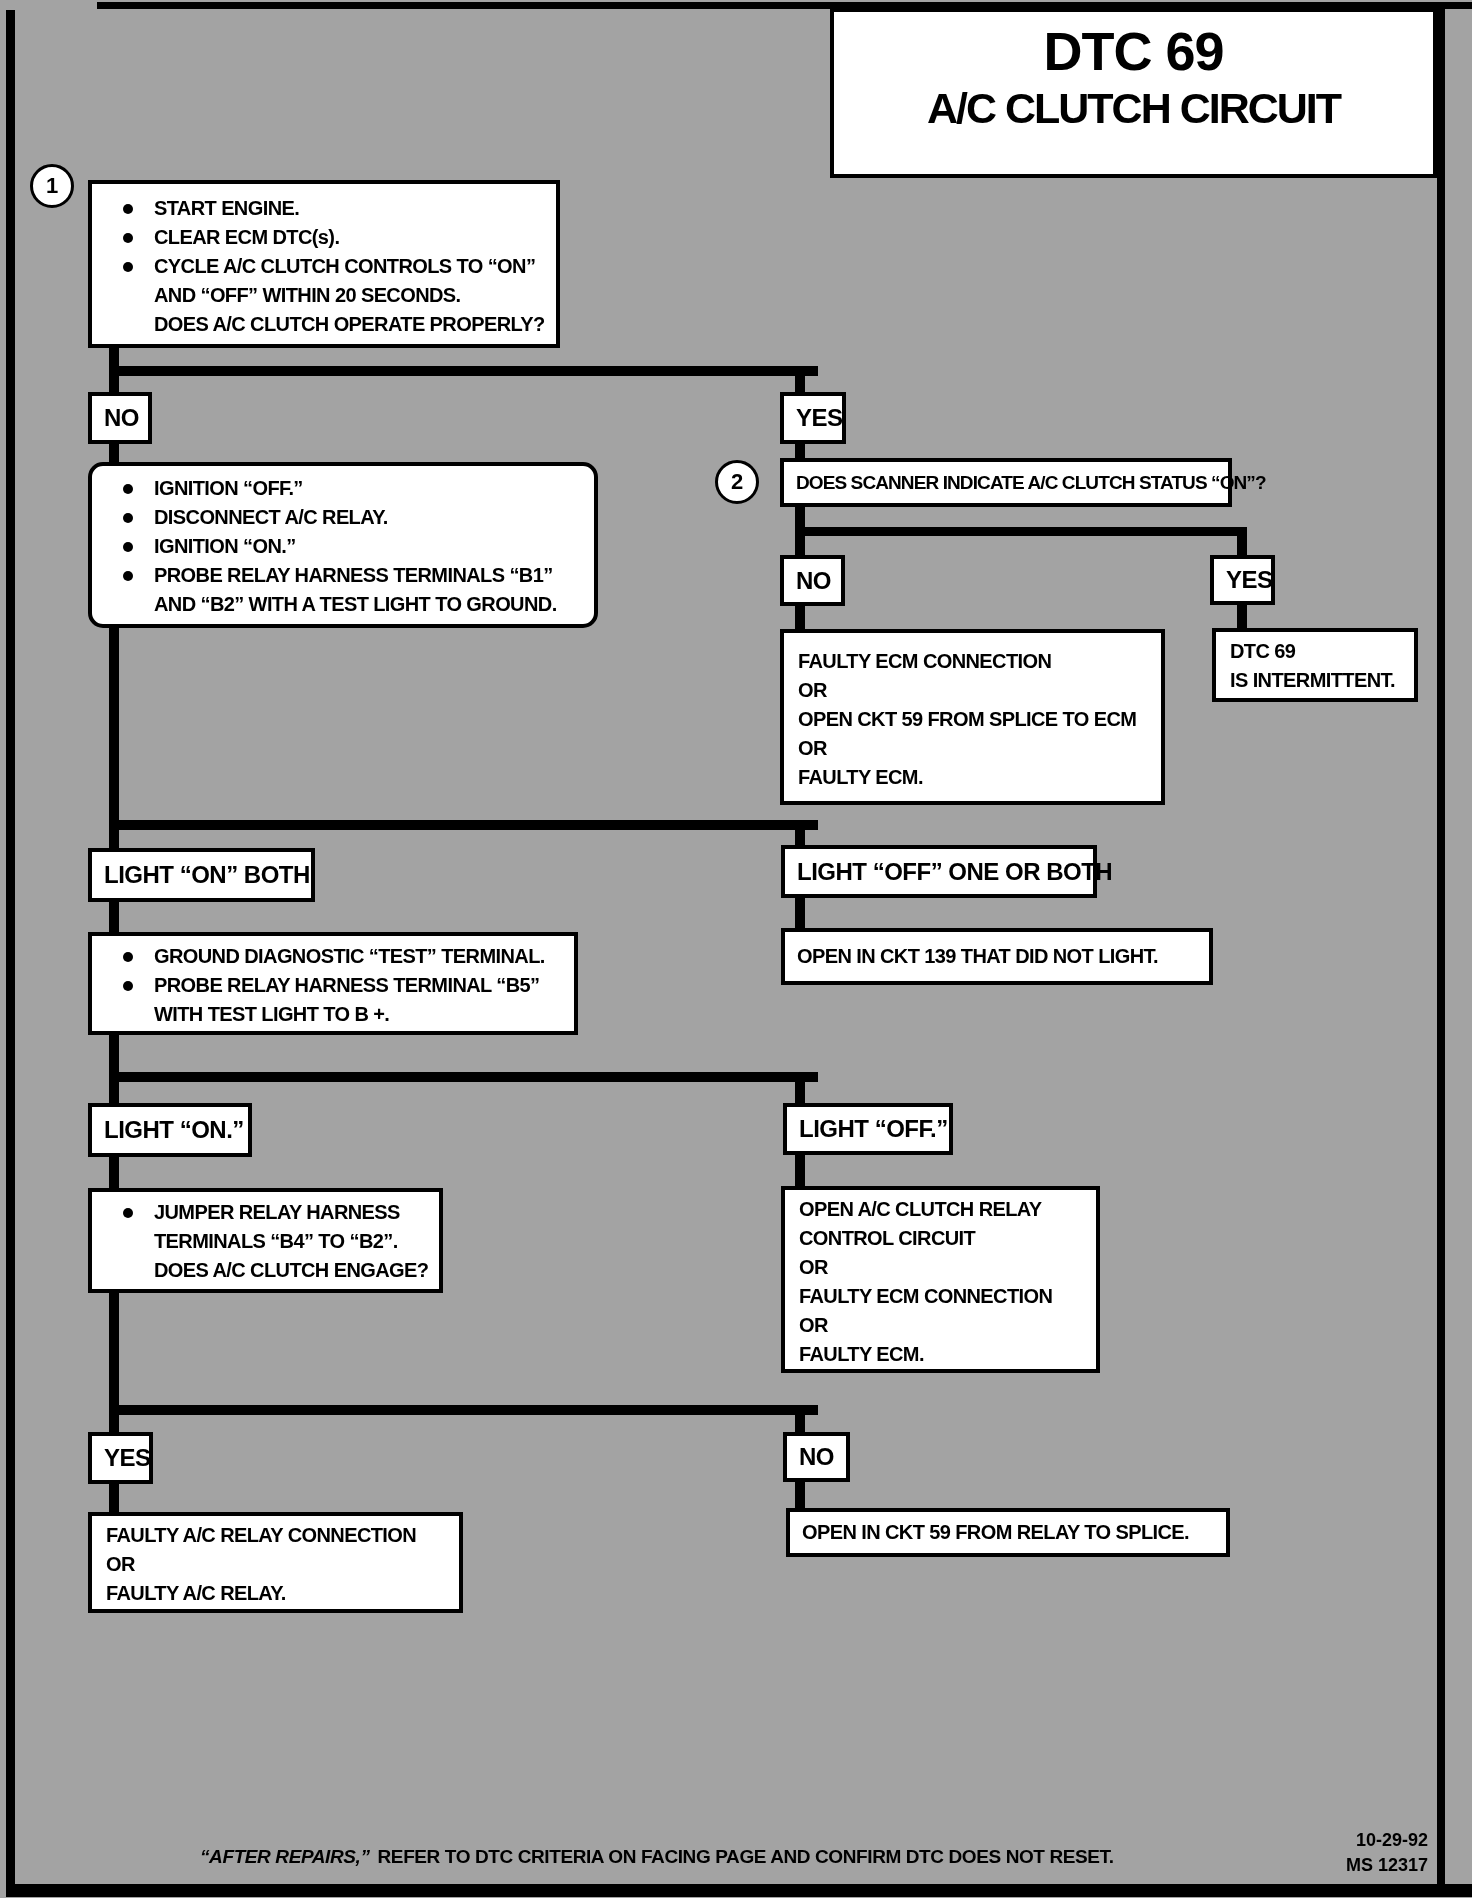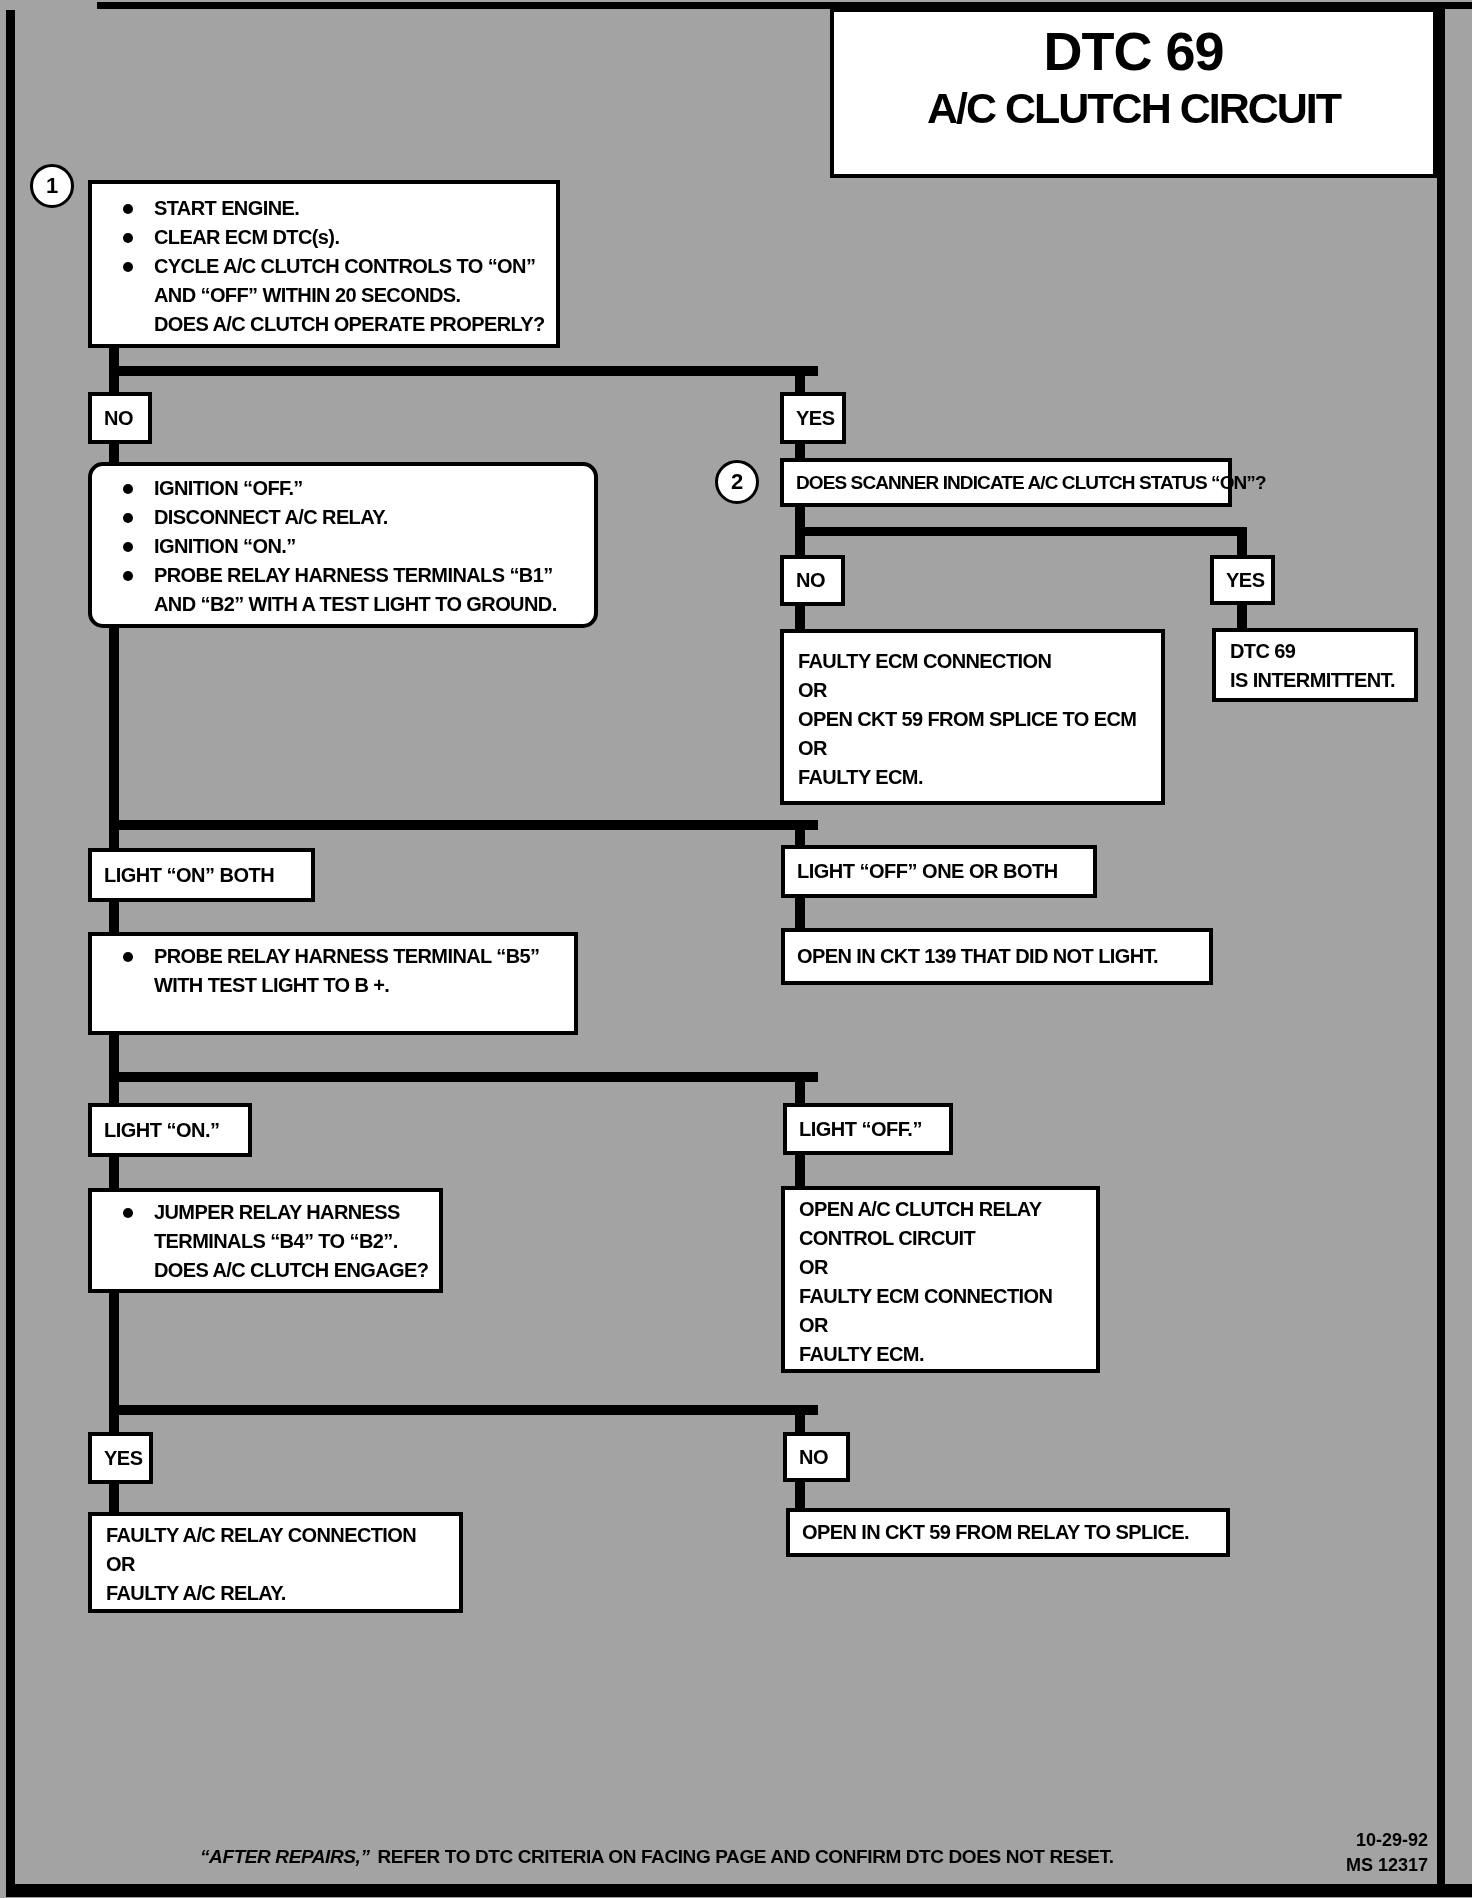--- a/index.html
+++ b/index.html
@@ -8,21 +8,21 @@
     font-family:"Liberation Sans", sans-serif; color:#000; overflow:hidden;
   }
   .bar { position:absolute; background:#000; }
   .fbox { position:absolute; border:4px solid #000; background:#fff; box-sizing:border-box; }
   .pad { padding:8px 10px 4px 14px; }
   .pt10 { padding-top:10px; }
   .line { font-size:20px; font-weight:bold; letter-spacing:-0.6px; line-height:29px; white-space:nowrap; }
   .brow { position:relative; padding-left:48px; }
   .cont { padding-left:48px; }
   .dot { position:absolute; left:17px; top:10px; width:10px; height:10px; border-radius:50%; background:#000; }
-  .lblbox { display:flex; align-items:center; padding:0 12px; font-size:20px; font-weight:bold; letter-spacing:-0.5px; white-space:nowrap; }
+  .lblbox { display:flex; align-items:center; padding:0 12px; font-size:24px; font-weight:bold; letter-spacing:-0.5px; white-space:nowrap; }
   .cbox { display:flex; align-items:center; padding:8px 12px; font-size:20px; font-weight:bold; letter-spacing:-0.6px; white-space:nowrap; }
   .fs19 { font-size:19px; letter-spacing:-0.9px; }
   .vl { position:absolute; width:10px; background:#000; }
   .hl { position:absolute; height:10px; background:#000; }
   .badge {
     position:absolute; width:44px; height:44px; border:3px solid #000; border-radius:50%;
     display:flex; align-items:center; justify-content:center;
     font-size:22px; font-weight:bold; background:#fff; box-sizing:border-box;
   }
   .titlebox {
@@ -129,20 +129,21 @@
     </div>
   </div>
 
   <div class="fbox lblbox" style="left:88px;top:848px;width:227px;height:54px;">LIGHT “ON” BOTH</div>
   <div class="fbox lblbox" style="left:781px;top:845px;width:316px;height:53px;">LIGHT “OFF” ONE OR BOTH</div>
 
   <div class="fbox cbox" style="left:781px;top:928px;width:432px;height:57px;">OPEN IN CKT 139 THAT DID NOT LIGHT.</div>
 
   <div class="fbox" style="left:88px;top:932px;width:490px;height:103px;">
     <div class="pad" style="padding-top:6px;">
+      <div class="line brow"><span class="dot"></span><span>GROUND DIAGNOSTIC “TEST” TERMINAL.</span></div>
       <div class="line brow"><span class="dot"></span><span>PROBE RELAY HARNESS TERMINAL “B5”</span></div>
       <div class="line cont">WITH TEST LIGHT TO B +.</div>
     </div>
   </div>
 
   <div class="fbox lblbox" style="left:88px;top:1103px;width:164px;height:54px;">LIGHT “ON.”</div>
   <div class="fbox lblbox" style="left:783px;top:1103px;width:170px;height:52px;">LIGHT “OFF.”</div>
 
   <div class="fbox" style="left:88px;top:1188px;width:355px;height:105px;">
     <div class="pad" style="padding-top:6px;">

